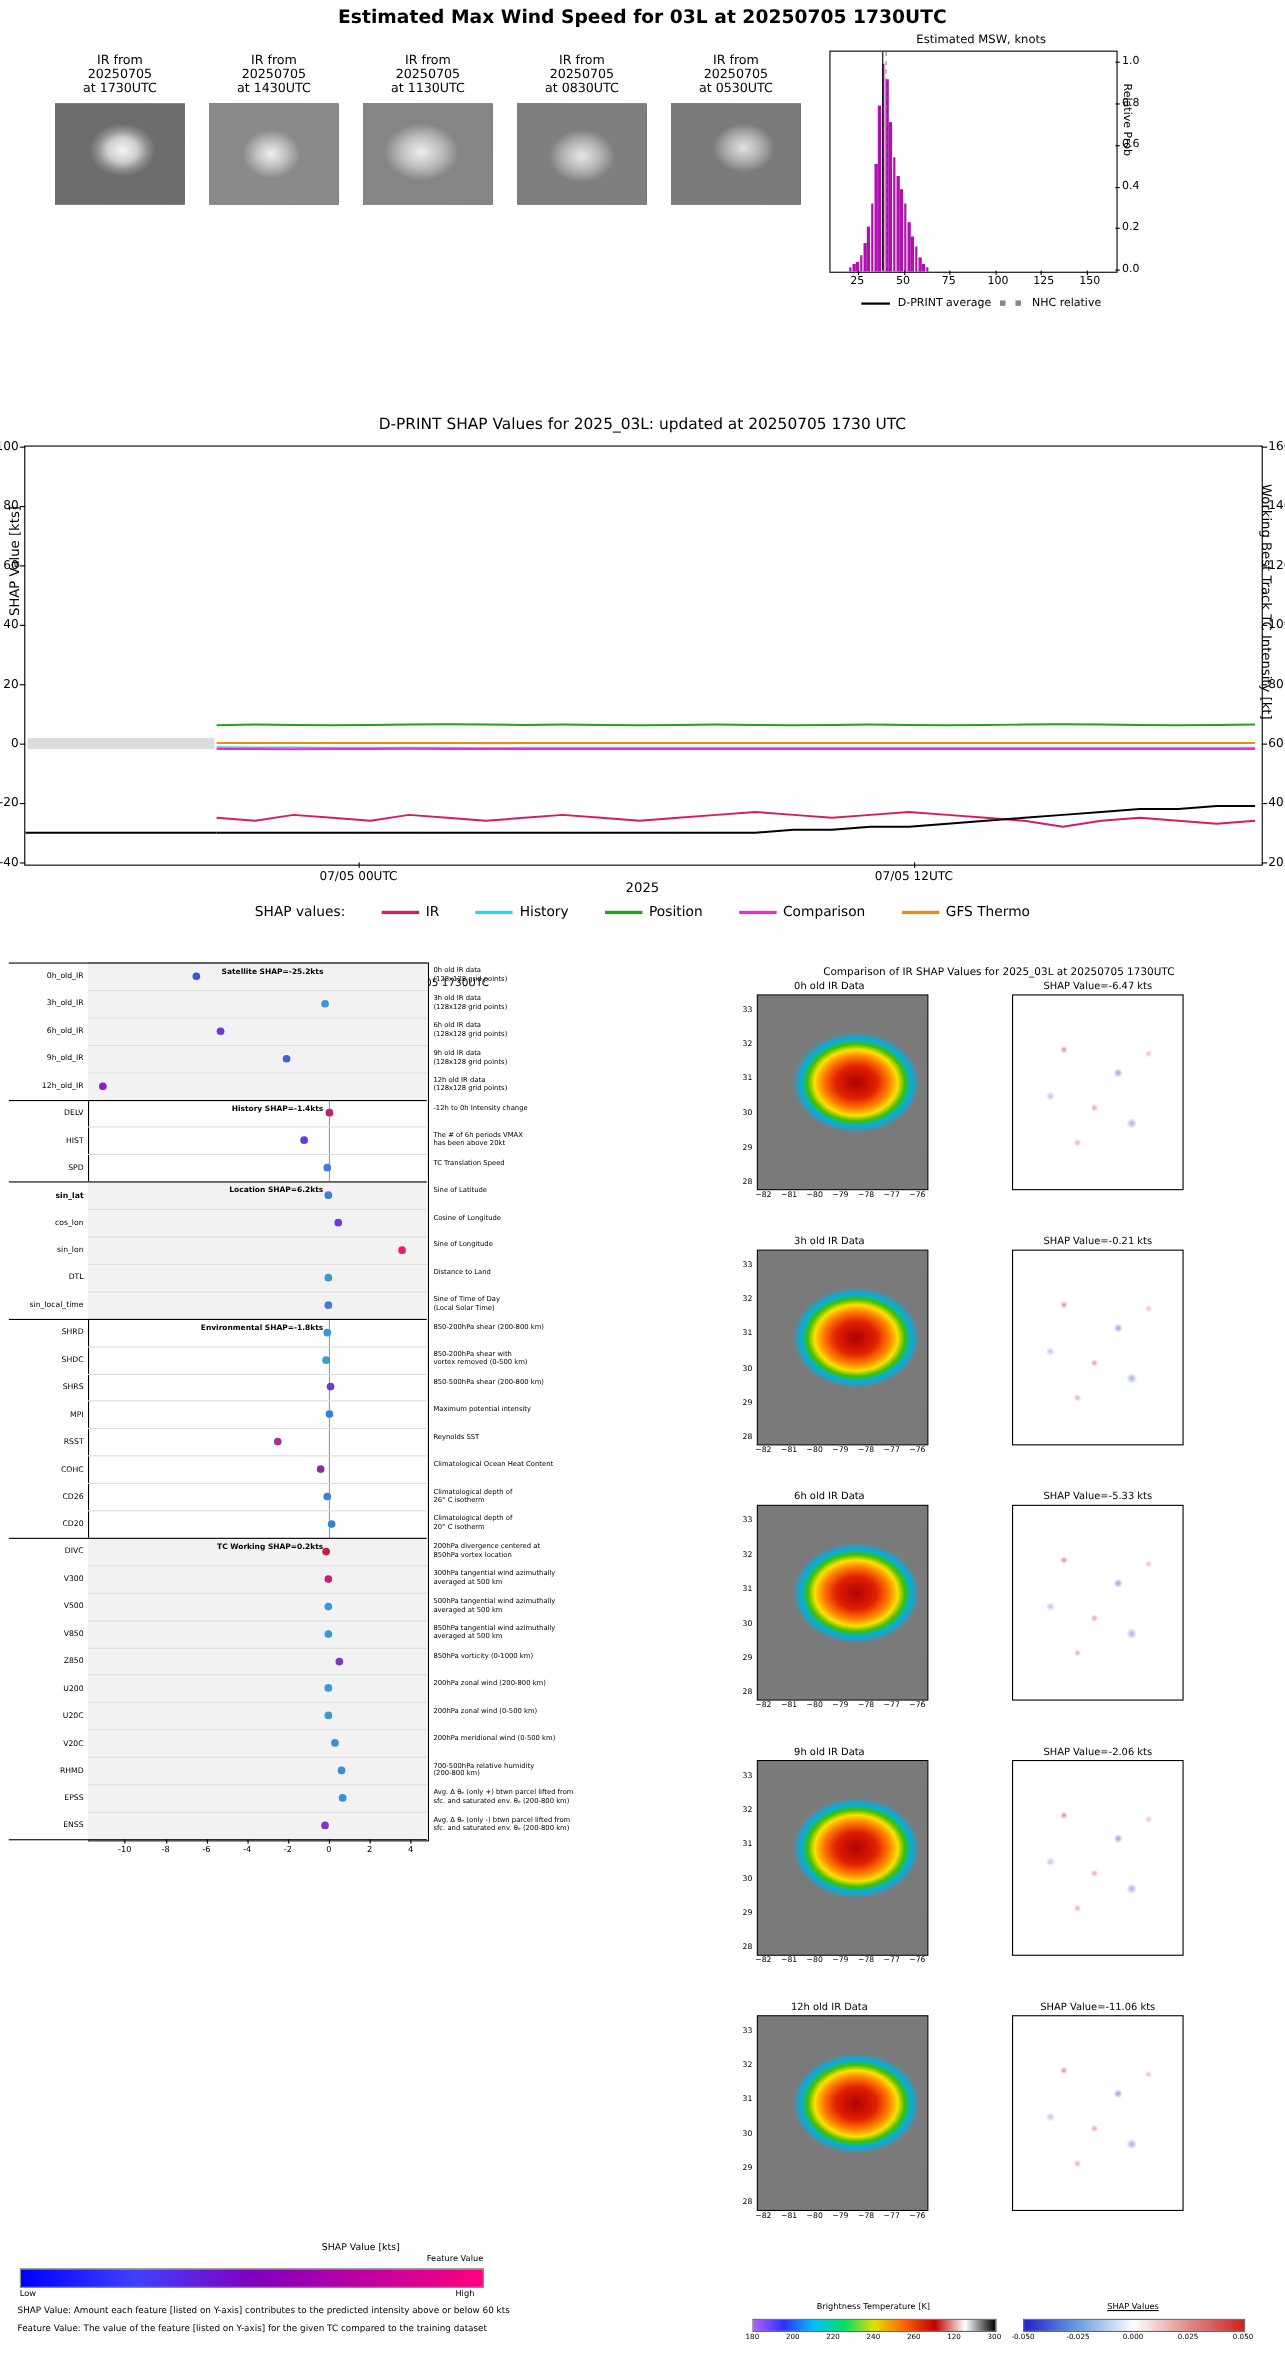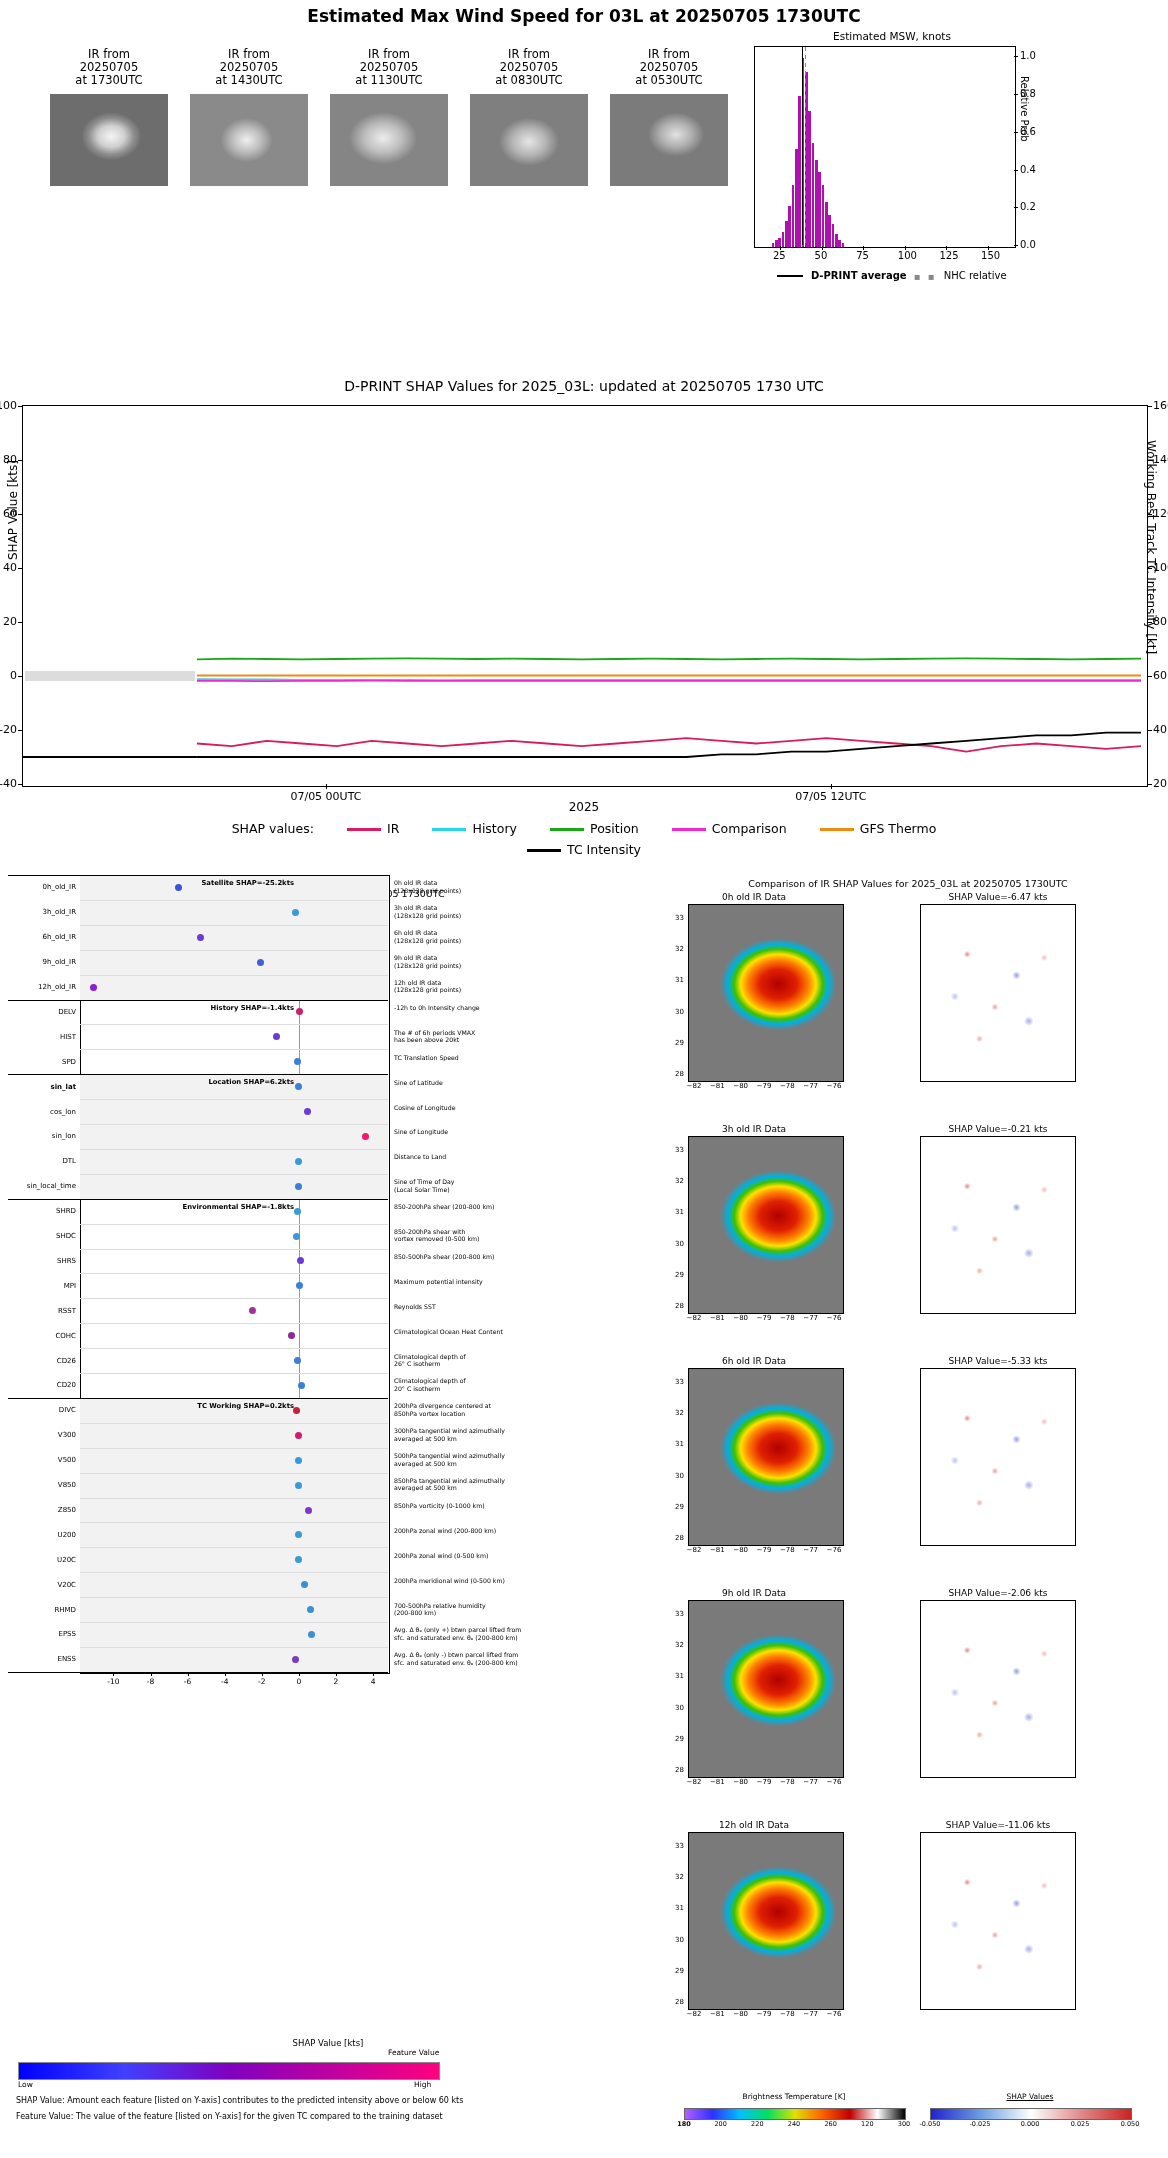--- a/index.html
+++ b/index.html
@@ -138,21 +138,21 @@
       <div class="bar" style="left:79.9px;width:2.8px;height:13.2px;"></div>
       <div class="bar" style="left:83.2px;width:2.8px;height:7.5px;"></div>
       <div class="bar" style="left:86.6px;width:2.8px;height:3.8px;"></div>
       <div style="position:absolute;left:46.6px;top:0;width:1.5px;height:198px;background:#000;"></div>
       <div style="position:absolute;left:49.9px;top:0;width:1.5px;height:198px;background:repeating-linear-gradient(to bottom,#888 0 4px,transparent 4px 8px);"></div>
     </div>
 
   <div class="abs" style="left:288px;top:30px;font-size:10px;transform:rotate(90deg);transform-origin:left top;white-space:nowrap;">Relative Prob</div>
 
   <div class="abs" style="left:0px;top:224px;width:300px;font-size:10px;text-align:center;">
-    <span style="display:inline-block;margin-right:4px;font-weight:bold;">
+    <span style="display:inline-block;margin-right:4px;">
       <span style="display:inline-block;width:26px;height:2px;background:#000;vertical-align:middle;margin-right:4px;"></span>
       <span>D-PRINT average</span>
     </span>
     <span style="display:inline-block;">
       <span style="display:inline-block;vertical-align:middle;margin-right:4px;color:#888;letter-spacing:2px;">▪ ▪</span>
       <span>NHC relative</span>
     </span>
   </div>
 <div class="tick" style="left:37.96774193548387px;top:200px;"></div>
     <div class="ticklbl" style="left:30.967741935483872px;top:204px;">25</div>
@@ -243,25 +243,20 @@
   </span>
   <span class="leg-item">
     <span class="leg-line" style="background:#1aa814"></span><span>Position</span>
   </span>
   <span class="leg-item">
     <span class="leg-line" style="background:#ef28d0"></span><span>Comparison</span>
   </span>
   <span class="leg-item">
     <span class="leg-line" style="background:#ef8c10"></span><span>GFS Thermo</span>
   </span>
-  <div style="margin-top:2px;">
-    <span class="leg-item">
-      <span class="leg-line" style="background:#000"></span><span>TC Intensity</span>
-    </span>
-  </div>
 </div>
 
 <div class="abs" style="left:8px;top:888px;width:640px;text-align:center;font-size:9.5px;">Shap values for 2025_03L at 20250705 1730UTC</div>
 <div class="abs" id="dot-panel">
     <div style="position:absolute;left:72px;top:20px;width:308px;height:796.8px;border:1px solid #000;background:#fff;"></div>
     <div style="position:absolute;left:290.9px;top:20px;width:1px;height:796.8px;background:#999;"></div>
     <div style="position:absolute;left:72px;top:20px;width:308px;height:124.5px;background:#f2f2f2;"></div>
     <div style="position:absolute;left:0px;top:20px;width:380px;height:1px;background:#000;"></div>
     <div class="grp-head" style="left:285.93975903614455px;top:24px;transform:translateX(-100%);white-space:nowrap;">Satellite SHAP=-25.2kts</div>
     <div style="position:absolute;left:72px;top:44.9px;width:308px;height:1px;background:#ddd;"></div>
@@ -596,21 +591,21 @@
     <div class="axlbl" style="left:22px;top:1043.6px;width:14px;text-align:right;">30</div>
     <div class="axlbl" style="left:22px;top:1012.4px;width:14px;text-align:right;">31</div>
     <div class="axlbl" style="left:22px;top:981.2px;width:14px;text-align:right;">32</div>
     <div class="axlbl" style="left:22px;top:950px;width:14px;text-align:right;">33</div>
   </div>
 
 <div class="abs" style="left:684px;top:2108px;width:220px;height:10px;
    background:linear-gradient(to right,#b060ff,#3030ff,#00c0ff,#00e060,#e0e000,#ff6000,#c00000,#ffffff,#000000);border:1px solid #666;"></div>
 <div class="abs" style="left:684px;top:2092px;width:220px;text-align:center;font-size:7.5px;">Brightness Temperature [K]</div>
 <div class="abs" id="cb-left-ticks" style="left:684px;top:2120px;width:220px;height:10px;">
-    <div style="position:absolute;left:-12px;top:0;width:24px;text-align:center;font-size:6.5px;font-weight:bold;">180</div>
+    <div style="position:absolute;left:-12px;top:0;width:24px;text-align:center;font-size:6.5px;">180</div>
     <div style="position:absolute;left:24.666666666666664px;top:0;width:24px;text-align:center;font-size:6.5px;">200</div>
     <div style="position:absolute;left:61.33333333333333px;top:0;width:24px;text-align:center;font-size:6.5px;">220</div>
     <div style="position:absolute;left:98px;top:0;width:24px;text-align:center;font-size:6.5px;">240</div>
     <div style="position:absolute;left:134.66666666666666px;top:0;width:24px;text-align:center;font-size:6.5px;">260</div>
     <div style="position:absolute;left:171.33333333333331px;top:0;width:24px;text-align:center;font-size:6.5px;">120</div>
     <div style="position:absolute;left:208px;top:0;width:24px;text-align:center;font-size:6.5px;">300</div>
   </div>
 
 <div class="abs" style="left:930px;top:2108px;width:200px;height:10px;
    background:linear-gradient(to right,#2222cc,#6c9fe0,#ffffff,#e08a8a,#cc2222);border:1px solid #666;"></div>

